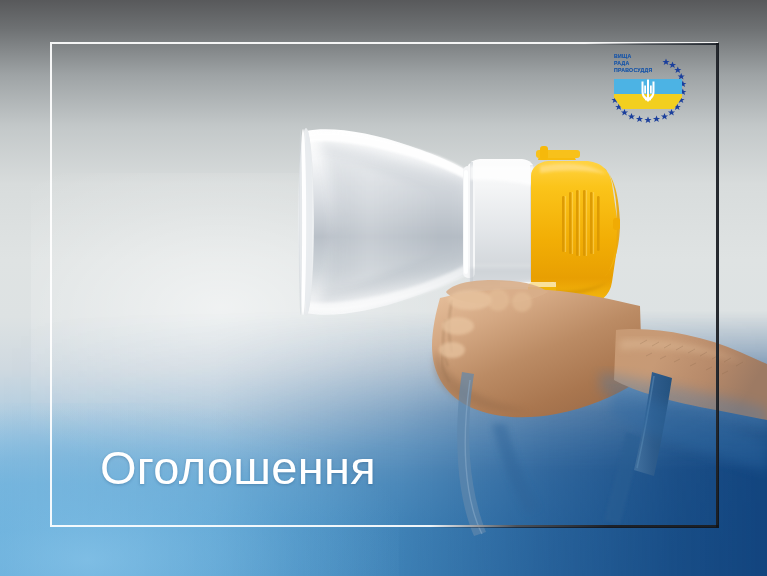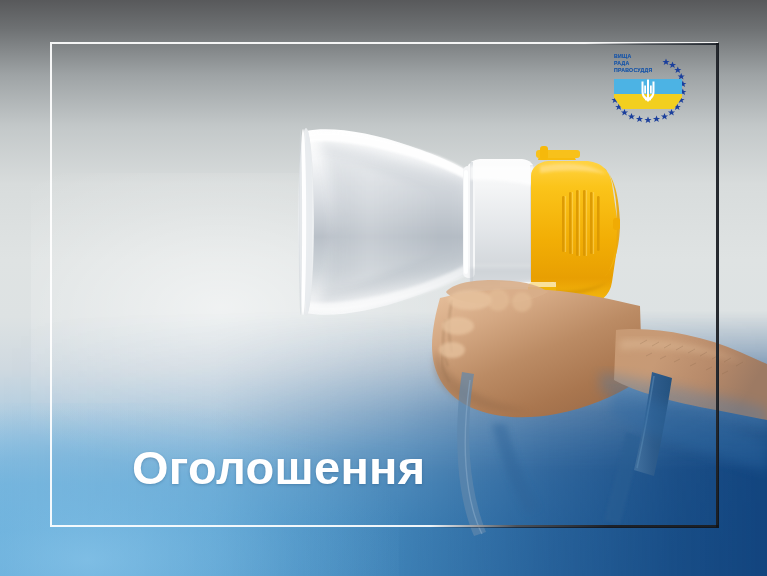--- a/index.html
+++ b/index.html
@@ -107,26 +107,25 @@
 
   
   .photo{position:absolute;left:0;top:0;width:767px;height:576px;}
 
   
   .title{
     position:absolute;left:100px;top:441px;
     color:#ffffff;
     font-size:47px;
     line-height:54px;
-    font-weight:700;
+    font-weight:400;
     letter-spacing:.3px;
     font-family:"Liberation Sans", sans-serif;
     text-shadow:0 1px 3px rgba(20,60,100,.30);
     white-space:nowrap;
-    margin-left:32px;
   }
 </style>
 </head>
 <body>
 
 <div id="stage">
 
   <div class="bg-base"></div>
   <div class="bg-bloom"></div>
   <div class="bg-blue-right"></div>

